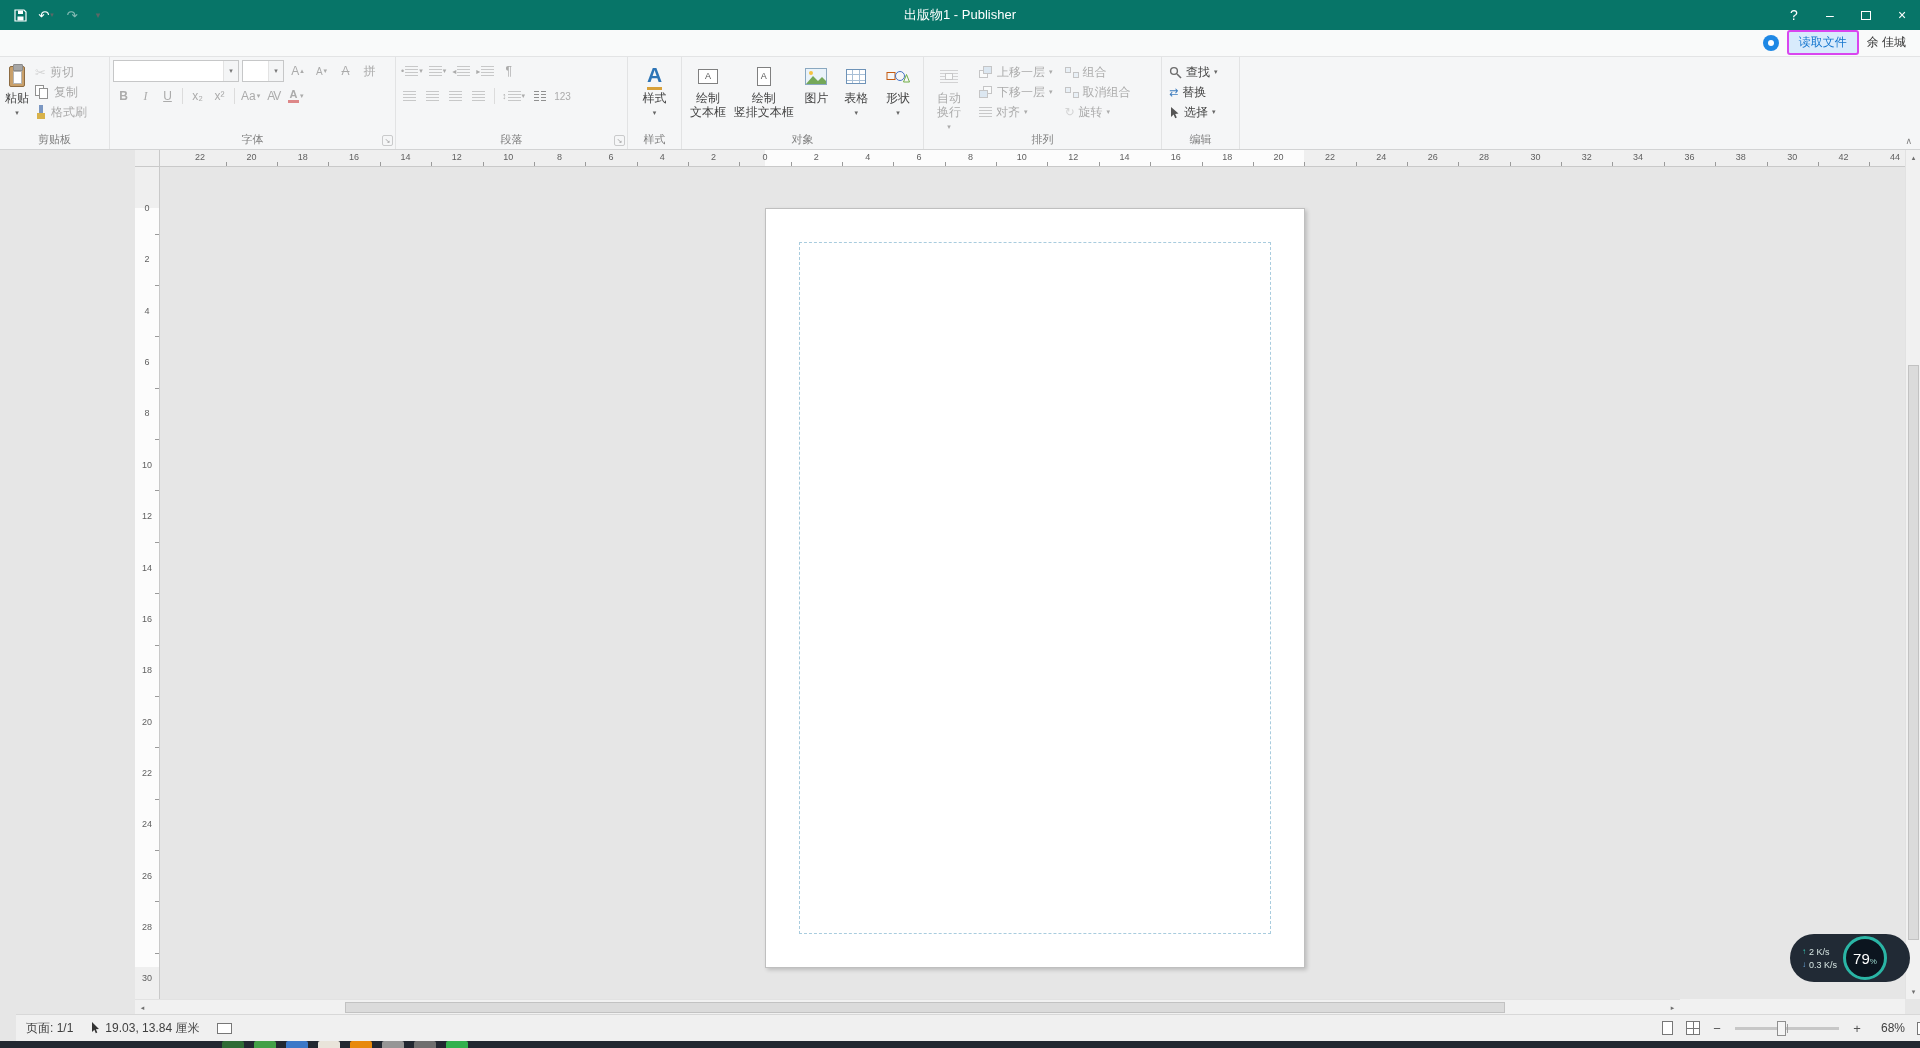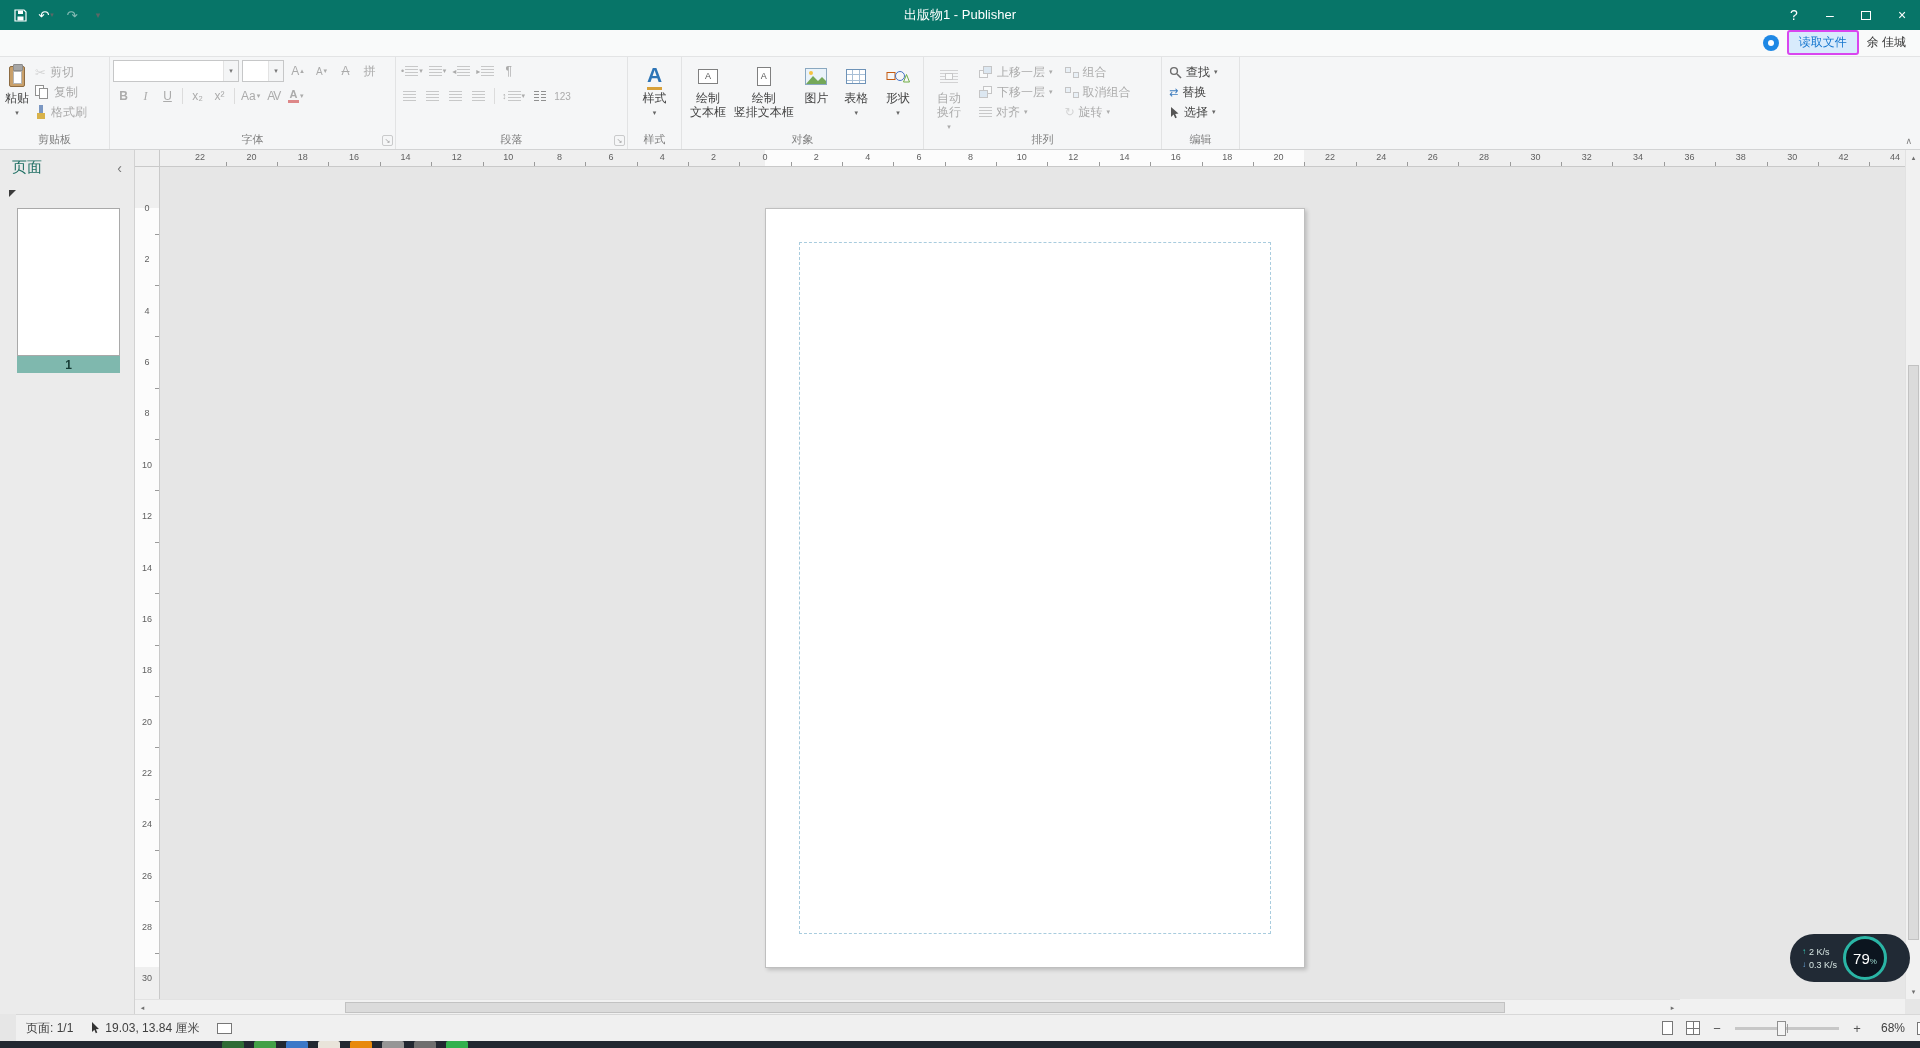--- a/index.html
+++ b/index.html
@@ -493,29 +493,20 @@
             <span>选择</span>
             <span class="dd">▾</span>
           </div>
       </div>
       <div class="glabel">编辑</div>
     </div>
 
     <div class="ribcol">∧</div>
   </div>
 
-  <div class="pagespanel">
-    <div class="pp-head">
-      <span class="pp-title">页面</span>
-      <span class="pp-collapse">‹</span>
-    </div>
-    <div class="pp-tri"></div>
-    <div class="thumb"></div>
-    <div class="thumbnum">1</div>
-  </div>
 
   <div class="rcorner"></div>
   <div class="hruler" id="hruler">
       <div class="band"></div>
       <span class="num" style="left: 40.04px;">22</span>
       <span class="num" style="left: 91.4px;">20</span>
       <span class="num" style="left: 142.76px;">18</span>
       <span class="num" style="left: 194.12px;">16</span>
       <span class="num" style="left: 245.48px;">14</span>
       <span class="num" style="left: 296.84px;">12</span>

